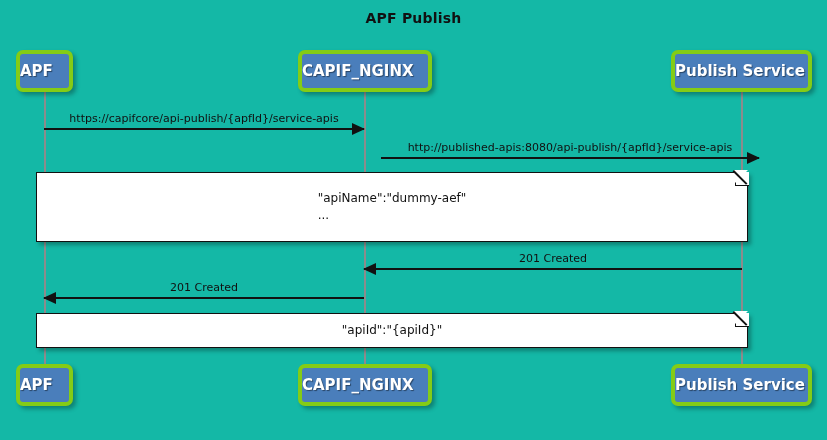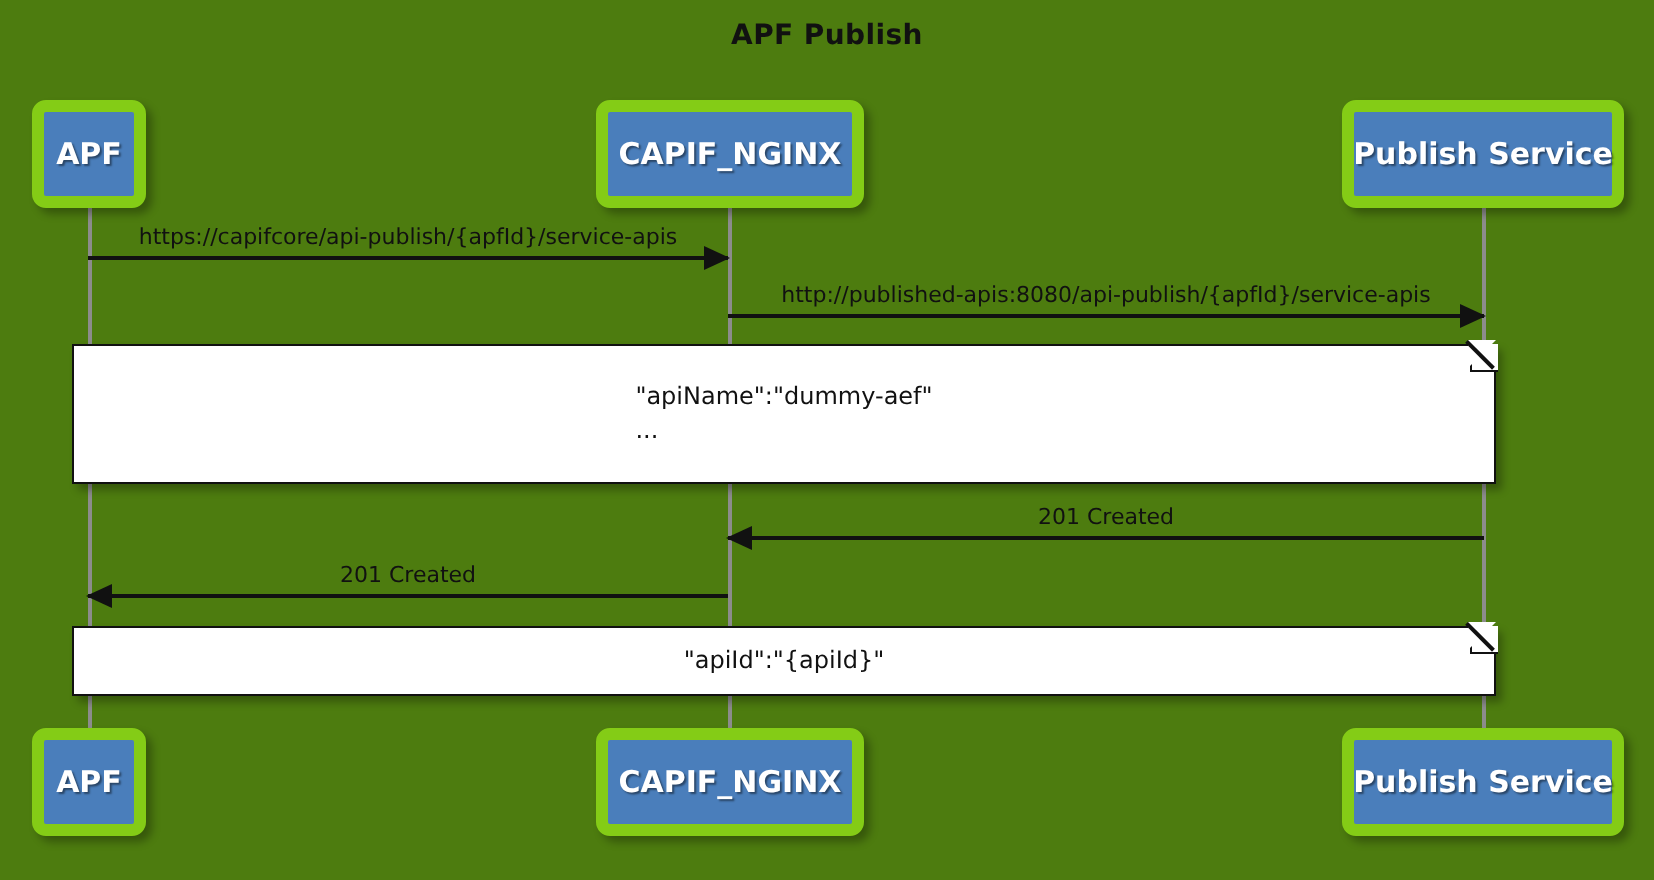--- a/index.html
+++ b/index.html
@@ -7,21 +7,21 @@
     padding: 0;
     background: #ffffff;
   }
   body {
     font-family: "DejaVu Sans", sans-serif;
   }
   #canvas {
     position: relative;
     width: 827px;
     height: 440px;
-    background: #4d7c0f;
+    background: #14b8a6;
     overflow: hidden;
   }
   .diagram-title {
     position: absolute;
     left: 0;
     top: 10px;
     width: 827px;
     text-align: center;
     font-size: 14px;
     font-weight: bold;
@@ -32,31 +32,31 @@
   .lifeline {
     position: absolute;
     width: 2px;
     background: #8c8c8c;
     top: 92px;
     height: 272px;
   }
   
   .participant {
     position: absolute;
-    height: 54px;
+    height: 42px;
     border-radius: 7px;
     background: #4a7ebb;
-    border: 6px solid #84cc16;
+    border: 4px solid #84cc16;
     box-shadow: 3px 3px 4px rgba(0,0,0,0.30);
     color: #ffffff;
     font-size: 15px;
     font-weight: bold;
     display: flex;
     align-items: center;
-    justify-content: center;
+    justify-content: flex-start;
     text-shadow: 1px 1px 1px rgba(0,0,0,0.45);
     box-sizing: border-box;
     white-space: nowrap;
   }
   
   .message {
     position: absolute;
     height: 1px;
   }
   .message .line {
@@ -185,21 +185,21 @@
   <div class="participant" style="left:671px; top:50px; width:141px;">
     <span>Publish Service</span>
   </div>
 
   <div class="message to-right" style="left:44px; width:320px; top:128px;">
     <div class="line"></div>
     <div class="head"></div>
     <div class="label">https://capifcore/api-publish/{apfId}/service-apis</div>
   </div>
 
-  <div class="message to-right" style="left:364px; width:378px; top:157px;">
+  <div class="message to-right" style="left:381px; width:378px; top:157px;">
     <div class="line"></div>
     <div class="head"></div>
     <div class="label">http://published-apis:8080/api-publish/{apfId}/service-apis</div>
   </div>
 
   <div class="note" style="left:36px; top:172px; width:712px; height:70px;">
     <div class="fold"></div>
     <div class="note-body">
       <div class="note-lines">
         <div>"apiName":"dummy-aef"</div>

